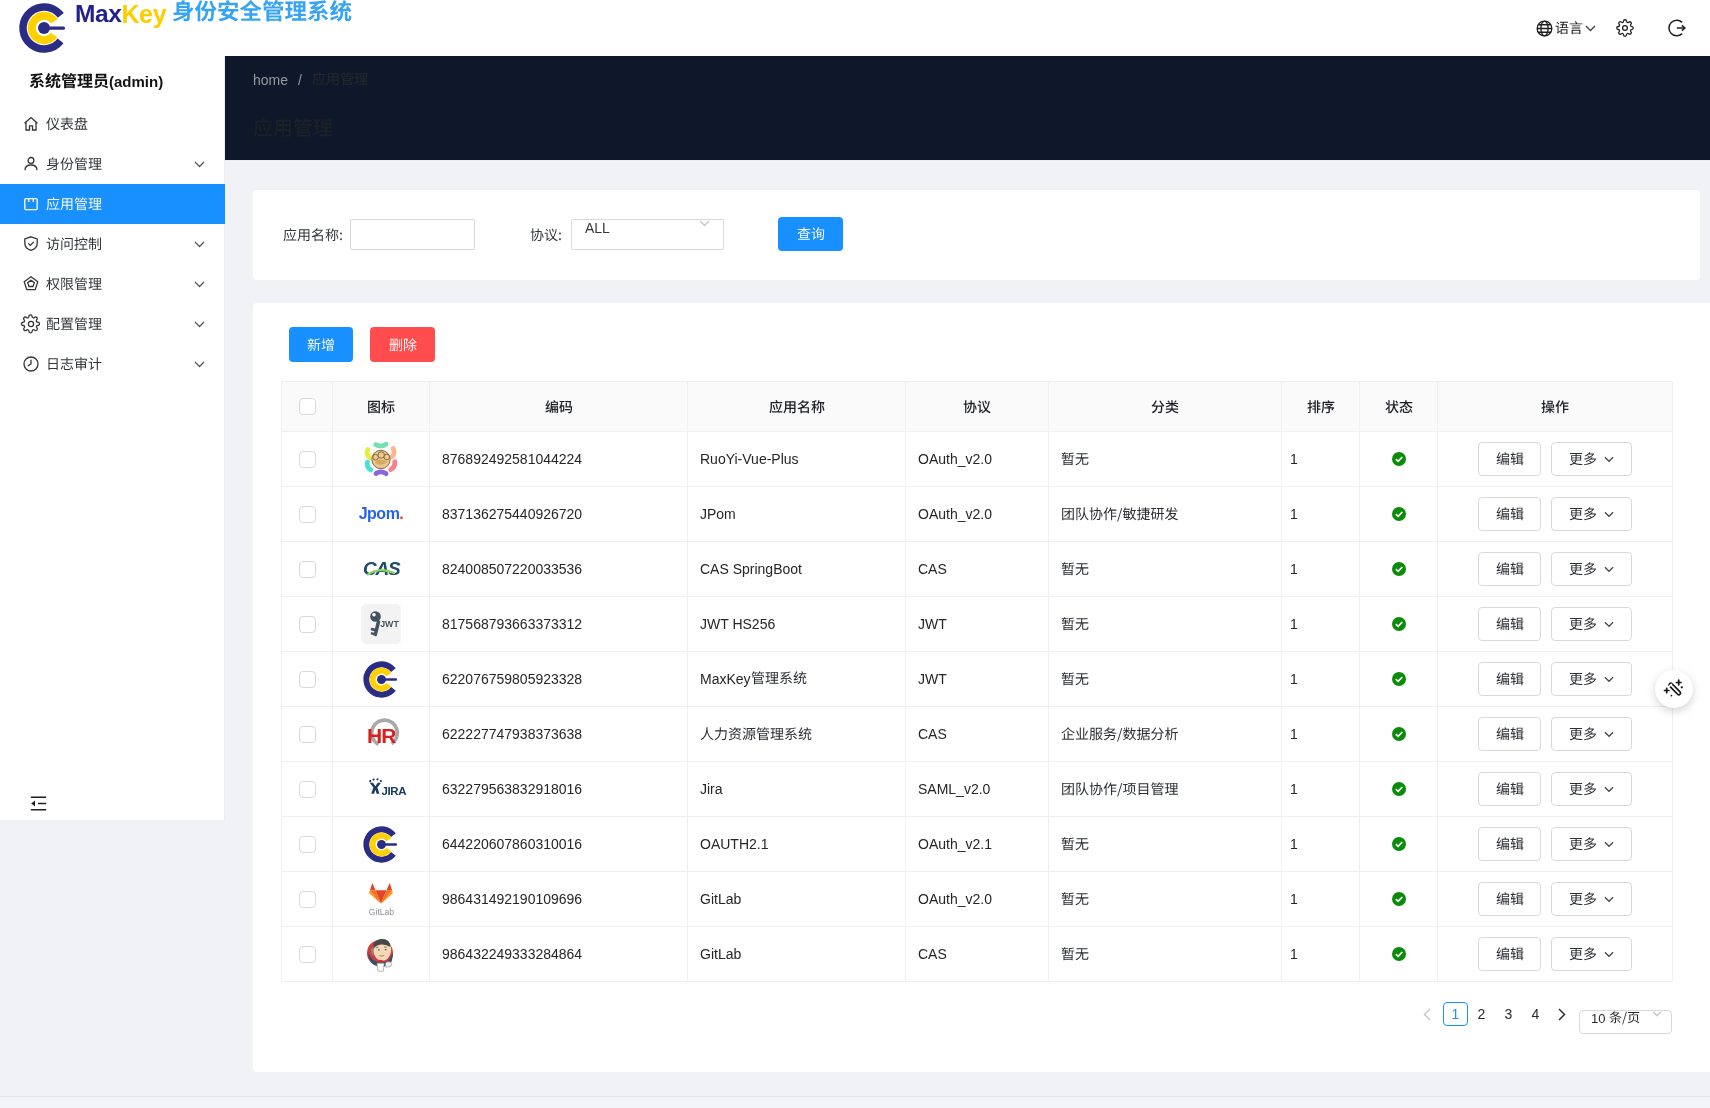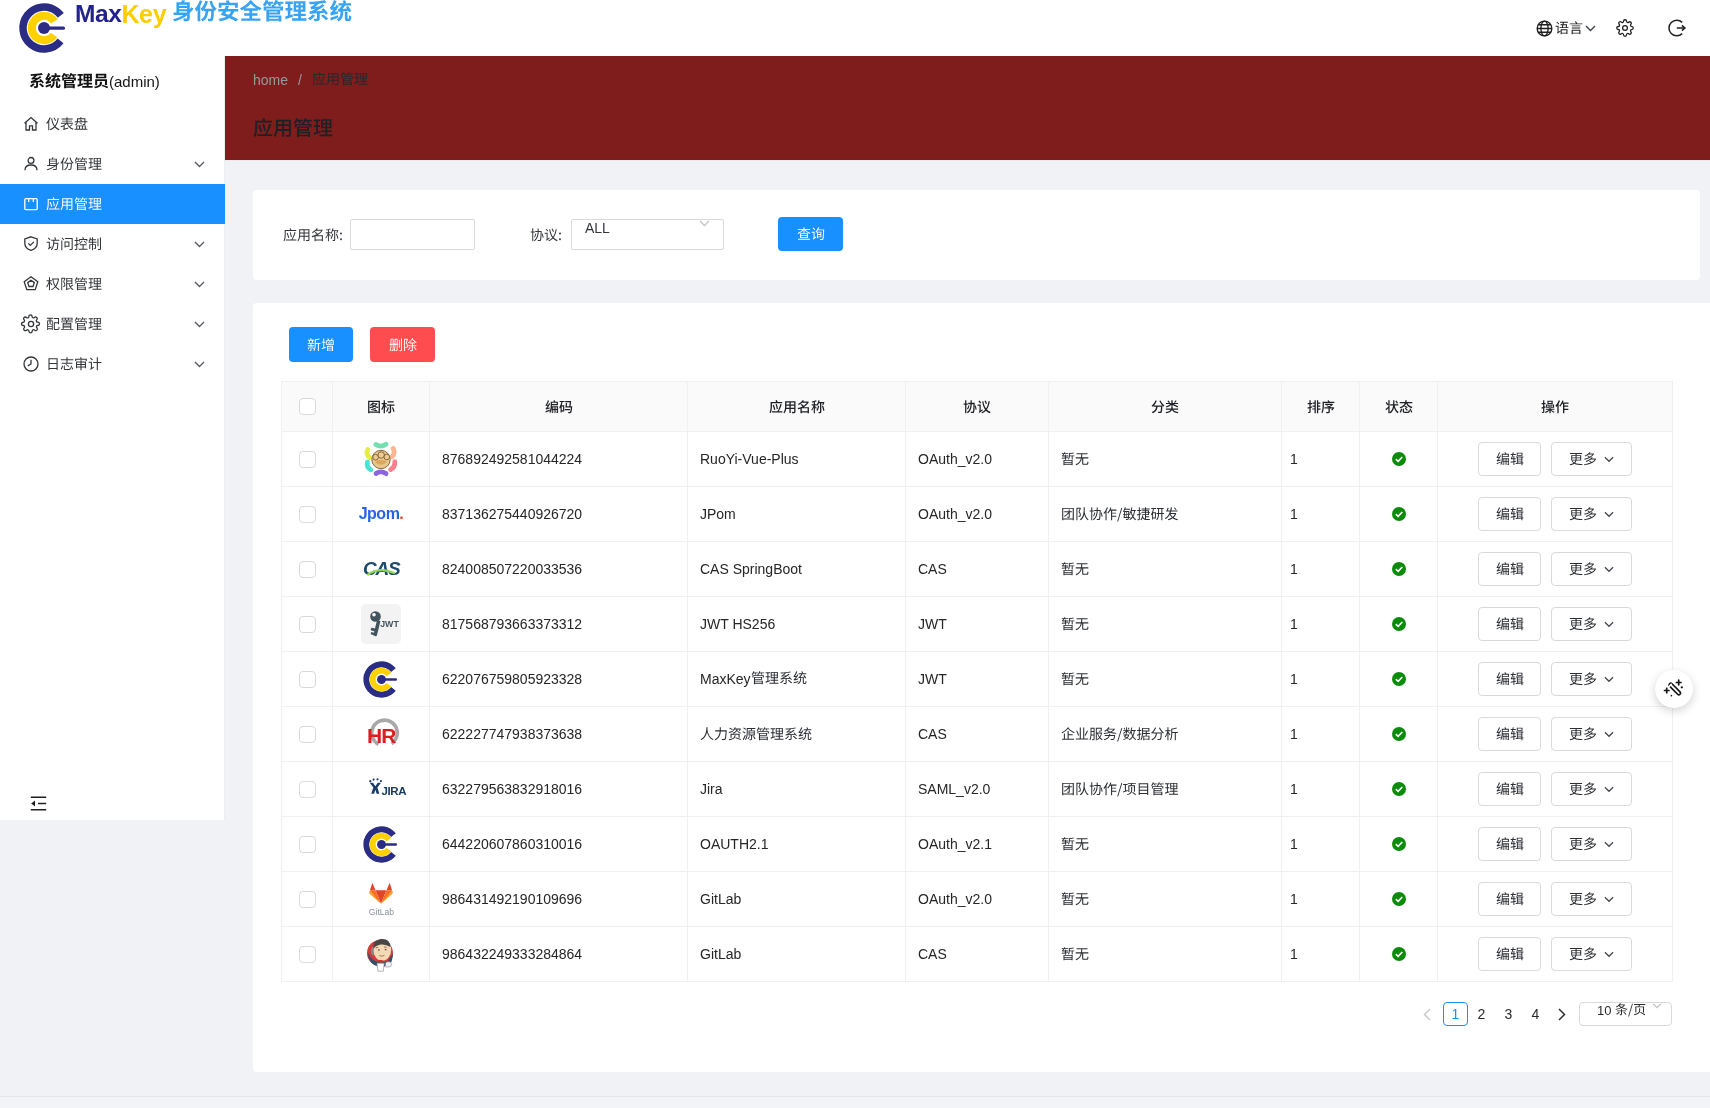--- a/index.html
+++ b/index.html
@@ -66,21 +66,21 @@
 </div>
 <div class="a" style="left:0;top:56px;width:225px;height:764px;background:#fff;border-right:1px solid #ededf0">
 <div class="a fx" style="left:29px;top:17px;height:26px">
       <svg width="80.0" height="16" style="overflow:visible;display:block;color:#141414" fill="currentColor">
         <path transform="translate(0.00 13.76) scale(0.01600 -0.01600)" d="M242 216C195 153 114 84 38 43C68 25 119 -14 143 -37C216 13 305 96 364 173ZM619 158C697 100 795 17 839 -37L946 34C895 90 794 169 717 221ZM642 441C660 423 680 402 699 381L398 361C527 427 656 506 775 599L688 677C644 639 595 602 546 568L347 558C406 600 464 648 515 698C645 711 768 729 872 754L786 853C617 812 338 787 92 778C104 751 118 703 121 673C194 675 271 679 348 684C296 636 244 598 223 585C193 564 170 550 147 547C159 517 175 466 180 444C203 453 236 458 393 469C328 430 273 401 243 388C180 356 141 339 102 333C114 303 131 248 136 227C169 240 214 247 444 266V44C444 33 439 30 422 29C405 29 344 29 292 31C310 0 330 -51 336 -86C410 -86 466 -85 510 -67C554 -48 566 -17 566 41V275L773 292C798 259 820 228 835 202L929 260C889 324 807 418 732 488Z"></path>
         <path transform="translate(16.00 13.76) scale(0.01600 -0.01600)" d="M681 345V62C681 -39 702 -73 792 -73C808 -73 844 -73 861 -73C938 -73 964 -28 973 130C943 138 895 157 872 178C869 50 865 28 849 28C842 28 821 28 815 28C801 28 799 31 799 63V345ZM492 344C486 174 473 68 320 4C346 -18 379 -65 393 -95C576 -11 602 133 610 344ZM34 68 62 -50C159 -13 282 35 395 82L373 184C248 139 119 93 34 68ZM580 826C594 793 610 751 620 719H397V612H554C513 557 464 495 446 477C423 457 394 448 372 443C383 418 403 357 408 328C441 343 491 350 832 386C846 359 858 335 866 314L967 367C940 430 876 524 823 594L731 548C747 527 763 503 778 478L581 461C617 507 659 562 695 612H956V719H680L744 737C734 767 712 817 694 854ZM61 413C76 421 99 427 178 437C148 393 122 360 108 345C76 308 55 286 28 280C42 250 61 193 67 169C93 186 135 200 375 254C371 280 371 327 374 360L235 332C298 409 359 498 407 585L302 650C285 615 266 579 247 546L174 540C230 618 283 714 320 803L198 859C164 745 100 623 79 592C57 560 40 539 18 533C33 499 54 438 61 413Z"></path>
         <path transform="translate(32.00 13.76) scale(0.01600 -0.01600)" d="M194 439V-91H316V-64H741V-90H860V169H316V215H807V439ZM741 25H316V81H741ZM421 627C430 610 440 590 448 571H74V395H189V481H810V395H932V571H569C559 596 543 625 528 648ZM316 353H690V300H316ZM161 857C134 774 85 687 28 633C57 620 108 595 132 579C161 610 190 651 215 696H251C276 659 301 616 311 587L413 624C404 643 389 670 371 696H495V778H256C264 797 271 816 278 835ZM591 857C572 786 536 714 490 668C517 656 567 631 589 615C609 638 629 665 646 696H685C716 659 747 614 759 584L858 629C849 648 832 672 813 696H952V778H686C694 797 700 817 706 836Z"></path>
         <path transform="translate(48.00 13.76) scale(0.01600 -0.01600)" d="M514 527H617V442H514ZM718 527H816V442H718ZM514 706H617V622H514ZM718 706H816V622H718ZM329 51V-58H975V51H729V146H941V254H729V340H931V807H405V340H606V254H399V146H606V51ZM24 124 51 2C147 33 268 73 379 111L358 225L261 194V394H351V504H261V681H368V792H36V681H146V504H45V394H146V159Z"></path>
         <path transform="translate(64.00 13.76) scale(0.01600 -0.01600)" d="M304 708H698V631H304ZM178 809V529H832V809ZM428 309V222C428 155 398 62 54 -1C84 -26 121 -72 137 -99C499 -17 559 112 559 219V309ZM536 43C650 5 811 -57 890 -97L951 5C867 44 702 100 594 133ZM136 465V97H261V354H746V111H878V465Z"></path>
       </svg>
-      <span style="font-size:15px;font-weight:normal;color:#141414">(admin)</span>
+      <span style="font-size:15px;font-weight:bold;color:#141414">(admin)</span>
     </div>
 <div class="a" style="left:0;top:47.5px;width:225px;height:40px;">
 <svg class="a" width="18" height="18" viewBox="0 0 18 18" style="left:22px;top:11px" fill="none" stroke="#333639" stroke-width="1.3">
         <path d="M2.5 8.2 L9 2.6 L15.5 8.2 M4 7.2 V15 H7.5 V10.8 H10.5 V15 H14 V7.2"></path>
       </svg>
 <div class="a" style="left:46px;top:13px">
         <svg width="42.0" height="14" style="overflow:visible;display:block;color:#333639" fill="currentColor">
           <path transform="translate(0.00 12.04) scale(0.01400 -0.01400)" d="M540 787C585 722 633 634 653 581L716 617C696 670 646 754 601 817ZM838 782C802 568 746 381 632 234C532 373 472 555 436 767L364 756C406 520 471 323 580 173C502 92 402 26 271 -23C286 -38 307 -65 316 -81C445 -30 546 36 625 116C701 31 794 -36 912 -82C924 -62 948 -32 966 -17C848 25 754 91 679 176C807 334 871 536 913 769ZM266 836C210 684 117 534 18 437C32 420 53 381 61 363C96 399 130 441 162 486V-78H234V599C274 668 309 741 338 815Z"></path>
           <path transform="translate(14.00 12.04) scale(0.01400 -0.01400)" d="M252 -79C275 -64 312 -51 591 38C587 54 581 83 579 104L335 31V251C395 292 449 337 492 385C570 175 710 23 917 -46C928 -26 950 3 967 19C868 48 783 97 714 162C777 201 850 253 908 302L846 346C802 303 732 249 672 207C628 259 592 319 566 385H934V450H536V539H858V601H536V686H902V751H536V840H460V751H105V686H460V601H156V539H460V450H65V385H397C302 300 160 223 36 183C52 168 74 140 86 122C142 142 201 170 258 203V55C258 15 236 -2 219 -11C231 -27 247 -61 252 -79Z"></path>
           <path transform="translate(28.00 12.04) scale(0.01400 -0.01400)" d="M390 426C446 397 516 352 550 320L588 368C554 400 483 442 428 469ZM464 850C457 826 444 793 431 765H212V589L211 550H51V484H201C186 423 151 361 74 312C90 302 118 274 129 259C221 319 261 402 277 484H741V367C741 356 737 352 723 352C710 351 664 351 616 352C627 334 637 307 640 288C708 288 752 288 779 299C807 310 816 330 816 366V484H956V550H816V765H512L545 834ZM397 647C450 621 514 580 545 550H286L287 588V703H741V550H547L585 596C552 627 487 666 434 690ZM158 261V15H45V-52H955V15H843V261ZM228 15V200H362V15ZM431 15V200H565V15ZM635 15V200H770V15Z"></path>
@@ -184,21 +184,21 @@
       </div>
 <svg class="a" width="11" height="7" viewBox="0 0 11 7" style="left:194px;top:17px" fill="none" stroke="#55585e" stroke-width="1.3">
         <path d="M1 1 L5.5 5.5 L10 1"></path>
       </svg>
 </div>
 <svg class="a" width="17" height="15" viewBox="0 0 17 15" style="left:30px;top:740px" fill="none" stroke="#1f1f1f" stroke-width="1.6">
 <path d="M0.8 1.2 H16.2 M8 7.5 H16.2 M0.8 13.8 H16.2"></path>
       <path d="M5 4.6 L1.2 7.5 L5 10.4 Z" fill="#1f1f1f" stroke="none"></path>
     </svg>
 </div>
-<div class="a" style="left:225px;top:56px;width:1485px;height:105px;background:#7f1d1d;border-bottom:1px solid #ebebee">
+<div class="a" style="left:225px;top:56px;width:1485px;height:105px;background:#0f172a;border-bottom:1px solid #ebebee">
 <div class="a fx" style="left:28px;top:16px;height:22px">
       <span style="font-size:14px;color:#97999c">home</span>
       <span style="font-size:14px;color:#97999c;margin:0 10px">/</span>
       <svg width="56.0" height="14" style="overflow:visible;display:block;color:#27282b" fill="currentColor">
         <path transform="translate(0.00 12.04) scale(0.01400 -0.01400)" d="M264 490C305 382 353 239 372 146L443 175C421 268 373 407 329 517ZM481 546C513 437 550 295 564 202L636 224C621 317 584 456 549 565ZM468 828C487 793 507 747 521 711H121V438C121 296 114 97 36 -45C54 -52 88 -74 102 -87C184 62 197 286 197 438V640H942V711H606C593 747 565 804 541 848ZM209 39V-33H955V39H684C776 194 850 376 898 542L819 571C781 398 704 194 607 39Z"></path>
         <path transform="translate(14.00 12.04) scale(0.01400 -0.01400)" d="M153 770V407C153 266 143 89 32 -36C49 -45 79 -70 90 -85C167 0 201 115 216 227H467V-71H543V227H813V22C813 4 806 -2 786 -3C767 -4 699 -5 629 -2C639 -22 651 -55 655 -74C749 -75 807 -74 841 -62C875 -50 887 -27 887 22V770ZM227 698H467V537H227ZM813 698V537H543V698ZM227 466H467V298H223C226 336 227 373 227 407ZM813 466V298H543V466Z"></path>
         <path transform="translate(28.00 12.04) scale(0.01400 -0.01400)" d="M211 438V-81H287V-47H771V-79H845V168H287V237H792V438ZM771 12H287V109H771ZM440 623C451 603 462 580 471 559H101V394H174V500H839V394H915V559H548C539 584 522 614 507 637ZM287 380H719V294H287ZM167 844C142 757 98 672 43 616C62 607 93 590 108 580C137 613 164 656 189 703H258C280 666 302 621 311 592L375 614C367 638 350 672 331 703H484V758H214C224 782 233 806 240 830ZM590 842C572 769 537 699 492 651C510 642 541 626 554 616C575 640 595 669 612 702H683C713 665 742 618 755 589L816 616C805 640 784 672 761 702H940V758H638C648 781 656 805 663 829Z"></path>
         <path transform="translate(42.00 12.04) scale(0.01400 -0.01400)" d="M476 540H629V411H476ZM694 540H847V411H694ZM476 728H629V601H476ZM694 728H847V601H694ZM318 22V-47H967V22H700V160H933V228H700V346H919V794H407V346H623V228H395V160H623V22ZM35 100 54 24C142 53 257 92 365 128L352 201L242 164V413H343V483H242V702H358V772H46V702H170V483H56V413H170V141C119 125 73 111 35 100Z"></path>
       </svg>
     </div>
@@ -1107,21 +1107,21 @@
       </div>
 <div class="a cen" style="left:23px;top:0;width:25px;height:24px;border:1px solid #1890ff;border-radius:4px;color:#1890ff;font-size:14px;background:#fff">1</div>
 <div class="a cen" style="left:54px;top:0;width:15px;height:24px;font-size:14px;color:#2b2b2b">2</div>
 <div class="a cen" style="left:81px;top:0;width:15px;height:24px;font-size:14px;color:#2b2b2b">3</div>
 <div class="a cen" style="left:108px;top:0;width:15px;height:24px;font-size:14px;color:#2b2b2b">4</div>
 <div class="a cen" style="left:135px;top:0;width:14px;height:24px">
         <svg width="8" height="13" viewBox="0 0 8 13" fill="none" stroke="#333" stroke-width="1.5">
           <path d="M1 1 L6.5 6.5 L1 12"></path>
         </svg>
       </div>
-<div class="a fx" style="left:159px;top:0;width:93px;height:24px;border:1px solid #d9d9d9;border-radius:4px;background:#fff;padding-left:17px;font-size:13px;color:#2b2b2b">10&nbsp;<svg width="31.1" height="13" style="overflow:visible;display:inline-block;vertical-align:-2.7px;color:#2b2b2b" fill="currentColor">
+<div class="a fx" style="left:159px;top:8px;width:93px;height:24px;border:1px solid #d9d9d9;border-radius:4px;background:#fff;padding-left:11px;font-size:13px;color:#2b2b2b">10&nbsp;<svg width="31.1" height="13" style="overflow:visible;display:inline-block;vertical-align:-2.7px;color:#2b2b2b" fill="currentColor">
           <path transform="translate(0.00 11.18) scale(0.01300 -0.01300)" d="M300 182C252 121 162 48 96 10C112 -2 134 -27 146 -43C214 1 307 84 360 155ZM629 145C699 88 780 6 818 -47L875 -4C836 50 752 129 683 184ZM667 683C624 631 568 586 502 548C439 585 385 628 344 679L348 683ZM378 842C326 751 223 647 74 575C91 564 115 538 128 520C191 554 246 592 294 633C333 587 379 546 431 511C311 454 171 418 35 399C49 382 64 351 70 332C219 356 372 399 502 468C621 404 764 361 919 339C929 359 948 390 964 406C820 424 686 458 574 510C661 566 734 636 782 721L732 752L718 748H405C426 774 444 800 460 826ZM461 393V287H147V220H461V3C461 -8 457 -11 446 -11C435 -12 395 -12 357 -10C367 -29 377 -57 380 -76C438 -76 477 -76 503 -65C530 -54 537 -35 537 3V220H852V287H537V393Z"></path>
           <path transform="translate(13.00 11.18) scale(0.01300 -0.01300)" d="M11 -179H78L377 794H311Z"></path>
           <path transform="translate(18.10 11.18) scale(0.01300 -0.01300)" d="M464 462V281C464 174 421 55 50 -19C66 -35 87 -64 96 -80C485 4 541 143 541 280V462ZM545 110C661 56 812 -27 885 -83L932 -23C854 32 703 111 589 161ZM171 595V128H248V525H760V130H839V595H478C497 630 517 673 535 715H935V785H74V715H449C437 676 419 631 403 595Z"></path>
         </svg><svg width="10" height="6" viewBox="0 0 11 7" style="position:absolute;right:9px" fill="none" stroke="#bfbfbf" stroke-width="1.4">
           <path d="M1 1 L5.5 5.5 L10 1"></path>
         </svg></div>
 </div>
 </div>
 <div class="a cen" style="left:1655px;top:670px;width:38px;height:38px;border-radius:50%;background:#fff;box-shadow:0 3px 10px rgba(0,0,0,0.18)">
 <svg width="22" height="22" viewBox="0 0 22 22" fill="none" stroke="#151515" stroke-width="1.7" stroke-linecap="round">

